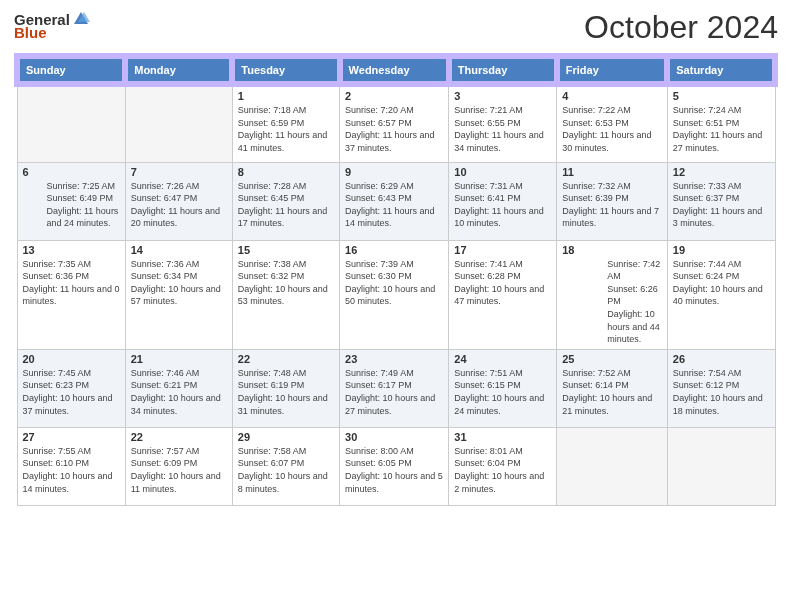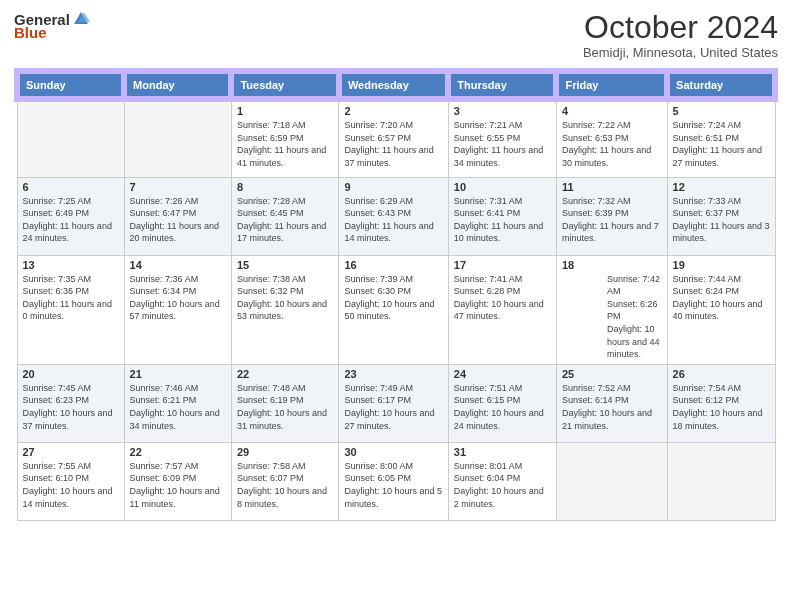--- a/index.html
+++ b/index.html
@@ -108,21 +108,20 @@
           <svg class="logo-icon" viewBox="0 0 18 18">
             <polygon points="9,2 16,14 2,14" fill="#4a7fc1"></polygon>
             <polygon points="12,2 18,12 6,12" fill="#5ba3e0" opacity="0.7"></polygon>
           </svg>
         </div>
         <span class="logo-text-blue" style="margin-top:-4px;">Blue</span>
       </div>
     </div>
     <div class="title-block">
       <div class="main-title">October 2024</div>
-      <div class="subtitle">Bemidji, Minnesota, United States</div>
     </div>
   </div>
 
   <table class="calendar">
     <thead>
       <tr>
         <th>Sunday</th>
         <th>Monday</th>
         <th>Tuesday</th>
         <th>Wednesday</th>
@@ -162,21 +161,21 @@
           <td>
             <span class="day-number">5</span>
             <div class="day-detail" style="white-space: pre-line;">Sunrise: 7:24 AM
 Sunset: 6:51 PM
 Daylight: 11 hours and 27 minutes.</div>
           </td>
         </tr>
         <tr>
           <td class="row-shade">
             <span class="day-number">6</span>
-            <div class="day-detail" style="white-space: pre-line;">Sunrise: 7:25 AM
+            <div class="day-detail" style="white-space: pre-line; margin-left: 24px;">Sunrise: 7:25 AM
 Sunset: 6:49 PM
 Daylight: 11 hours and 24 minutes.</div>
           </td>
           <td class="row-shade">
             <span class="day-number">7</span>
             <div class="day-detail" style="white-space: pre-line;">Sunrise: 7:26 AM
 Sunset: 6:47 PM
 Daylight: 11 hours and 20 minutes.</div>
           </td>
           <td class="row-shade">

